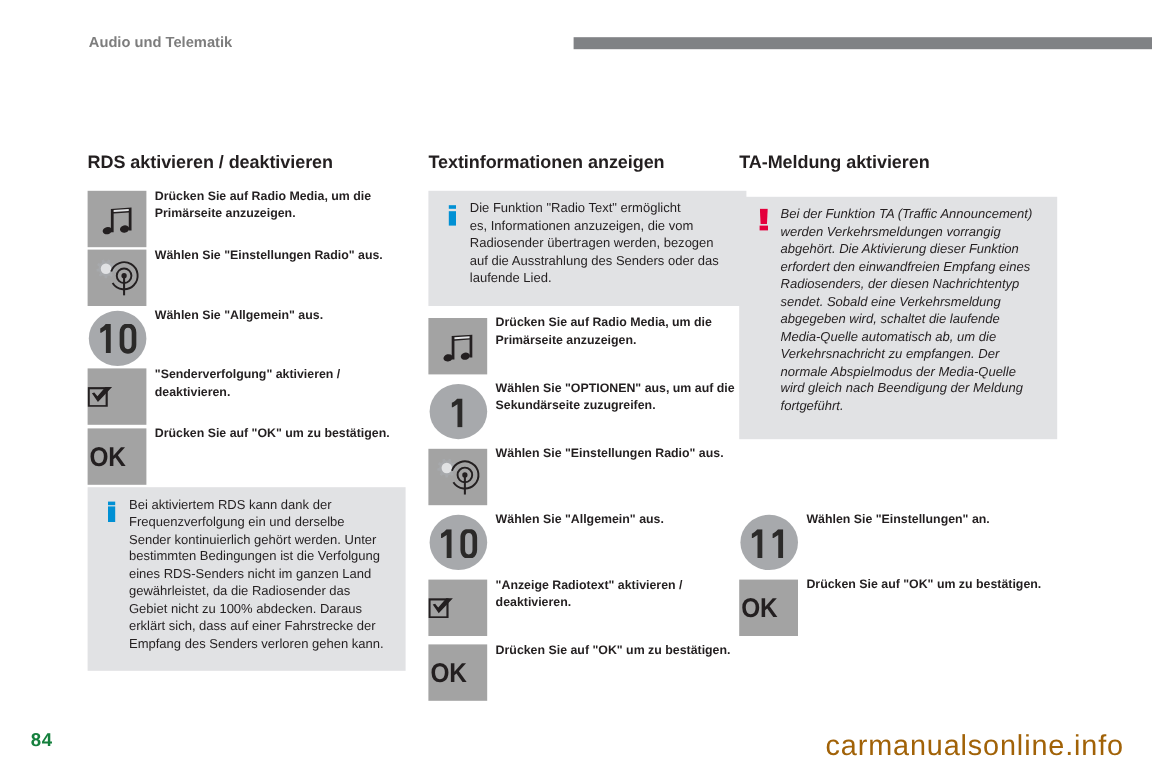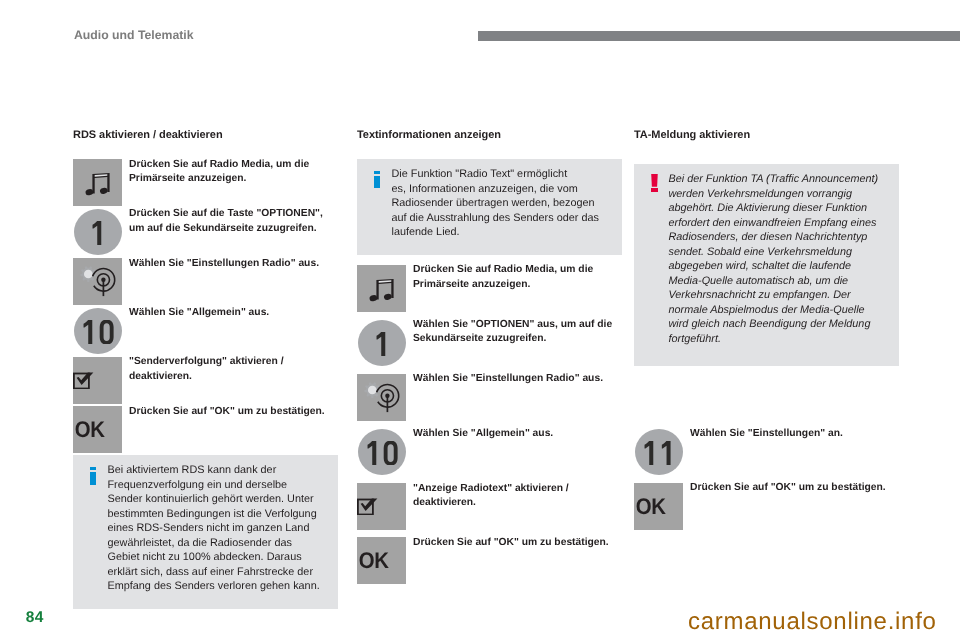--- a/index.html
+++ b/index.html
@@ -10,23 +10,23 @@
   .page{position:absolute;left:0;top:0;width:960px;height:616px;background:#ffffff;will-change:transform;}
 
   
   .hdr-title{position:absolute;left:74px;top:28.5px;font-size:12.25px;font-weight:bold;color:#7d7d7d;line-height:12px;}
   .hdr-rule{position:absolute;left:478px;top:31px;width:482px;height:9.5px;background:#808285;}
 
   
   .col{position:absolute;width:265px;}
   .col1{left:73px;top:128px;}
   .col2{left:357px;top:128px;}
-  .col3{left:634px;top:128px;}
-
-  .sec-title{font-size:11px;font-weight:bold;color:#231f20;letter-spacing:-.05px;white-space:nowrap;height:31px;line-height:15px;}
+  .col3{left:616px;top:128px;}
+
+  .sec-title{font-size:15px;font-weight:bold;color:#231f20;letter-spacing:-.05px;white-space:nowrap;height:31px;line-height:15px;}
 
   
   .steps{width:100%;}
   .step{display:flex;align-items:flex-start;}
   .icwrap{flex:0 0 49px;height:49.4px;display:flex;align-items:flex-start;justify-content:flex-start;}
   .col2 .icwrap,.col3 .icwrap{height:54.55px;}
   .ic{width:49px;height:47px;background:#a3a3a3;display:flex;align-items:center;justify-content:flex-start;}
   .ic-circ{width:48px;height:46px;background:#a7a9ac;border-radius:50%;display:flex;align-items:center;
            justify-content:center;margin-left:1px;margin-top:1px;}
   .ic-circ .num{display:block;line-height:0;margin-top:1.5px;}
@@ -76,32 +76,20 @@
                   <path d="M9.5 2.7 L22.1 1.8 L22.1 3.4 L9.5 4.3 Z" fill="#e1e2e4"></path>
                   <ellipse cx="4.2" cy="19.8" rx="3.9" ry="3.0" fill="#231f20" transform="rotate(-14 4.2 19.8)"></ellipse>
                   <ellipse cx="18.6" cy="18.4" rx="3.9" ry="3.0" fill="#231f20" transform="rotate(-14 18.6 18.4)"></ellipse>
                 </g>
               </svg>
             </div>
         </div>
         <div class="stxt">Drücken Sie auf Radio Media, um die Primärseite anzuzeigen.</div>
       </div>
 
-      <div class="step">
-        <div class="icwrap">
-          <div class="ic-circ">
-            <span class="num" aria-label="1">
-                <svg width="18.69" height="24.2" viewBox="0 0 55.6 72">
-                  <path transform="translate(0,0)" d="M24.0 0 L36.5 0 L36.5 72 L24.5 72 L24.5 14.5 L13.0 22.0 L10.5 22.0 L10.5 11.0 C16.0 8.0 20.8 4.3 24.0 0 Z" fill="#2b2a29"></path>
-                </svg>
-              </span>
-          </div>
-        </div>
-        <div class="stxt">Drücken Sie auf die Taste "OPTIONEN", um auf die Sekundärseite zuzugreifen.</div>
-      </div>
 
       <div class="step">
         <div class="icwrap">
           <div class="ic">
               <svg width="49" height="47" viewBox="0 0 49 47">
                 <path d="M23.29 16.43 L22.93 18.41 L21.04 18.35 L20.16 19.84 L21.14 21.47 L19.60 22.75 L18.18 21.49 L16.56 22.07 L16.26 23.94 L14.25 23.93 L13.98 22.06 L12.36 21.46 L10.93 22.70 L9.40 21.40 L10.39 19.79 L9.54 18.29 L7.64 18.32 L7.31 16.35 L9.11 15.75 L9.41 14.05 L7.94 12.86 L8.95 11.13 L10.72 11.83 L12.04 10.72 L11.68 8.86 L13.57 8.19 L14.47 9.86 L16.20 9.87 L17.12 8.21 L19.00 8.90 L18.61 10.76 L19.93 11.88 L21.70 11.20 L22.69 12.94 L21.21 14.12 L21.50 15.82 Z" fill="#a7a9ac"></path>
                 <circle cx="15.3" cy="16.0" r="4.35" fill="#e1e2e4"></circle>
                 <g fill="none" stroke="#231f20" stroke-width="1.6">
                   <path d="M19.65 18.31 A11.3 11.3 0 1 1 20.82 27.79"></path>
                   <circle cx="30.4" cy="21.8" r="6.1"></circle>

